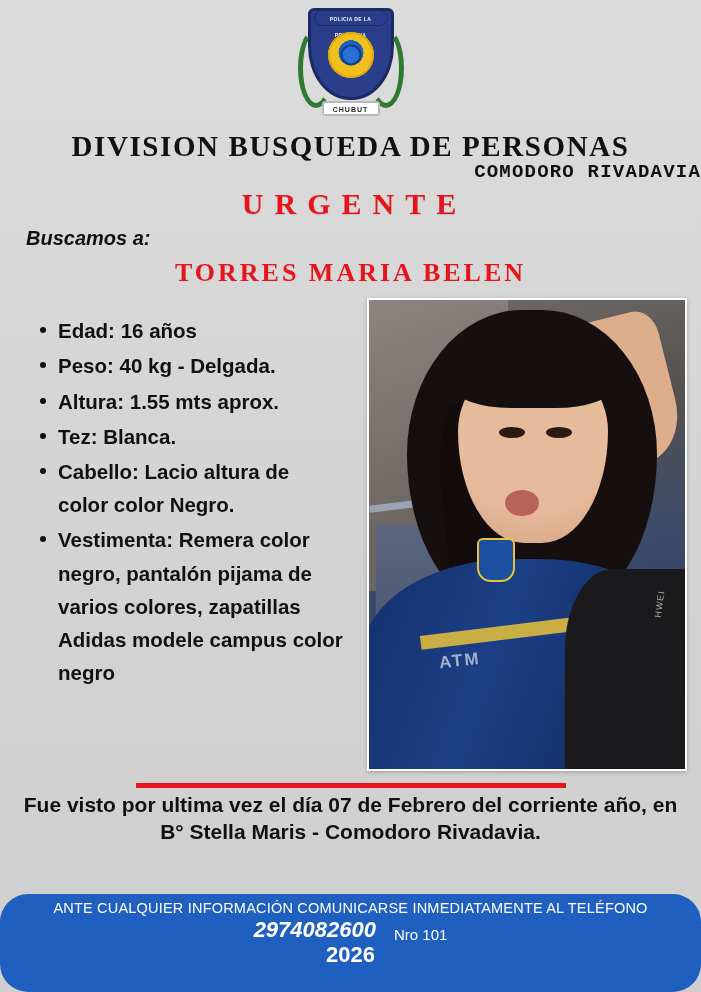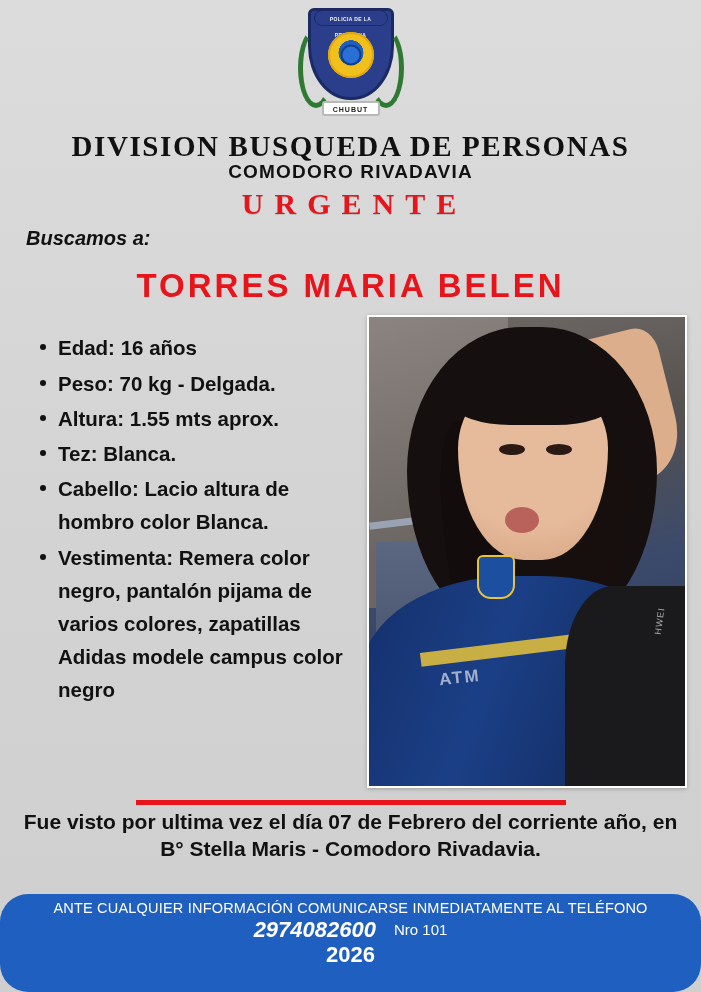--- a/index.html
+++ b/index.html
@@ -129,22 +129,22 @@
     text-align: center;
     font-family: "Liberation Serif", serif;
     font-weight: bold;
     font-size: 29px;
     letter-spacing: 1.6px;
     color: #111;
     margin-top: 12px;
     line-height: 1.12;
   }
   .org-sub {
-    text-align: center;
-    font-family: Liberation Sans, sans-serif;
+    text-align: right;
+    font-family: Liberation Mono, monospace;
     font-weight: bold;
     font-size: 19px;
     letter-spacing: 1.2px;
     color: #111;
     line-height: 1.1;
   }
   .urgente {
     text-align: center;
     font-family: "Liberation Serif", serif;
     font-weight: bold;
@@ -159,26 +159,26 @@
   .looking {
     margin: 6px 0 0 26px;
     font-size: 20px;
     font-style: italic;
     font-weight: bold;
     color: #111;
   }
 
   .name-band {
     text-align: center;
-    font-family: Liberation Sans, sans-serif;
-    font-weight: bold;
-    font-size: 33px;
+    font-family: Liberation Serif, serif;
+    font-weight: bold;
+    font-size: 26px;
     letter-spacing: 3px;
     color: #e8141b;
-    margin-top: 17px;
+    margin-top: 8px;
     line-height: 1.15;
   }
 
   
   .content {
     display: flex;
     flex-direction: row;
     padding: 10px 14px 0 14px;
     gap: 8px;
     flex: 0 0 auto;
@@ -364,21 +364,21 @@
     text-align: center;
     border-radius: 28px;
   }
   .footer-line1 {
     font-size: 14.5px;
     letter-spacing: .2px;
   }
   .footer-line2 {
     font-size: 15px;
     display: flex;
-    align-items: center;
+    align-items: flex-end;
     justify-content: center;
     gap: 18px;
     margin-top: 1px;
     flex-wrap: wrap;
   }
   .footer-phone {
     font-size: 22px;
     font-weight: bold;
     font-style: italic;
   }
@@ -413,24 +413,24 @@
   <div class="org-sub">COMODORO RIVADAVIA</div>
   <div class="urgente">URGENTE</div>
 
   <div class="looking">Buscamos a:</div>
   <div class="name-band">TORRES MARIA BELEN</div>
 
   <div class="content">
     <div class="details">
       <ul>
         <li>Edad: 16 años</li>
-        <li>Peso: 70 kg - Delgada.</li>
+        <li>Peso: 40 kg - Delgada.</li>
         <li>Altura: 1.55 mts aprox.</li>
         <li>Tez: Blanca.</li>
-        <li>Cabello: Lacio altura de hombro color Blanca.</li>
+        <li>Cabello: Lacio altura de color color Negro.</li>
         <li>Vestimenta: Remera color negro, pantalón pijama de varios colores, zapatillas Adidas modele campus color negro</li>
       </ul>
     </div>
 
     <div class="photo">
       <div class="ph-bg"></div>
       <div class="ph-wallL"></div>
       <div class="ph-door"></div>
       <div class="ph-rail"></div>
       <div class="ph-red"></div>

